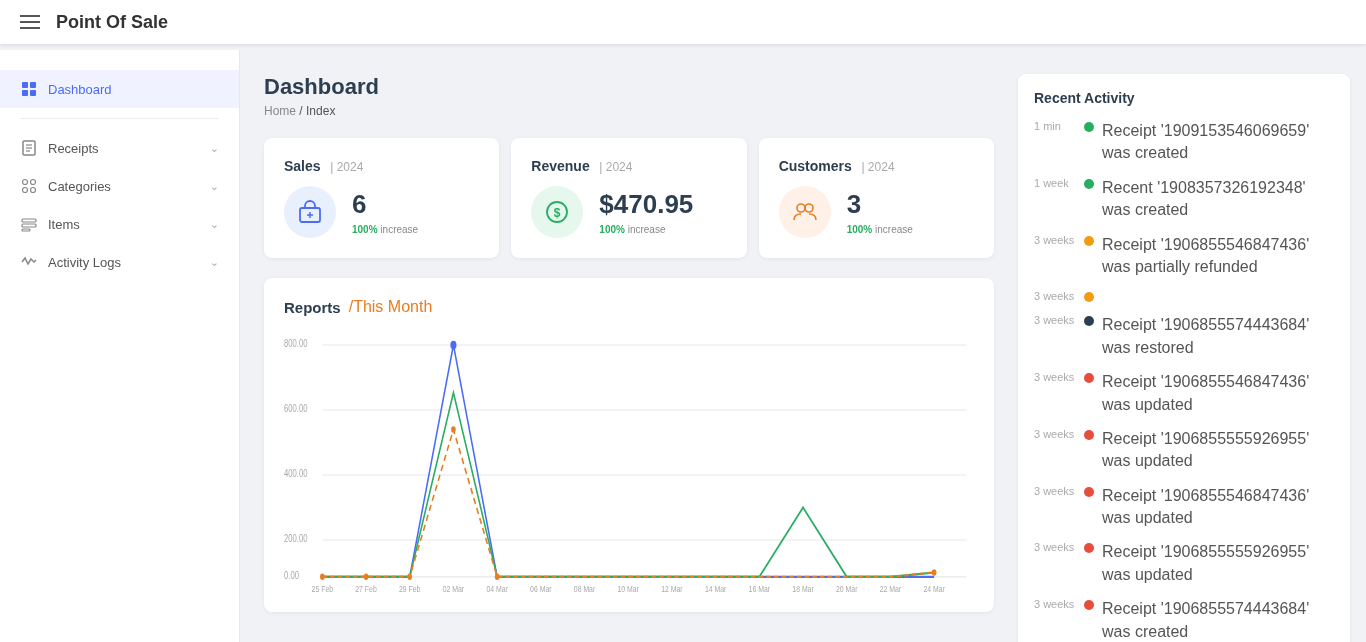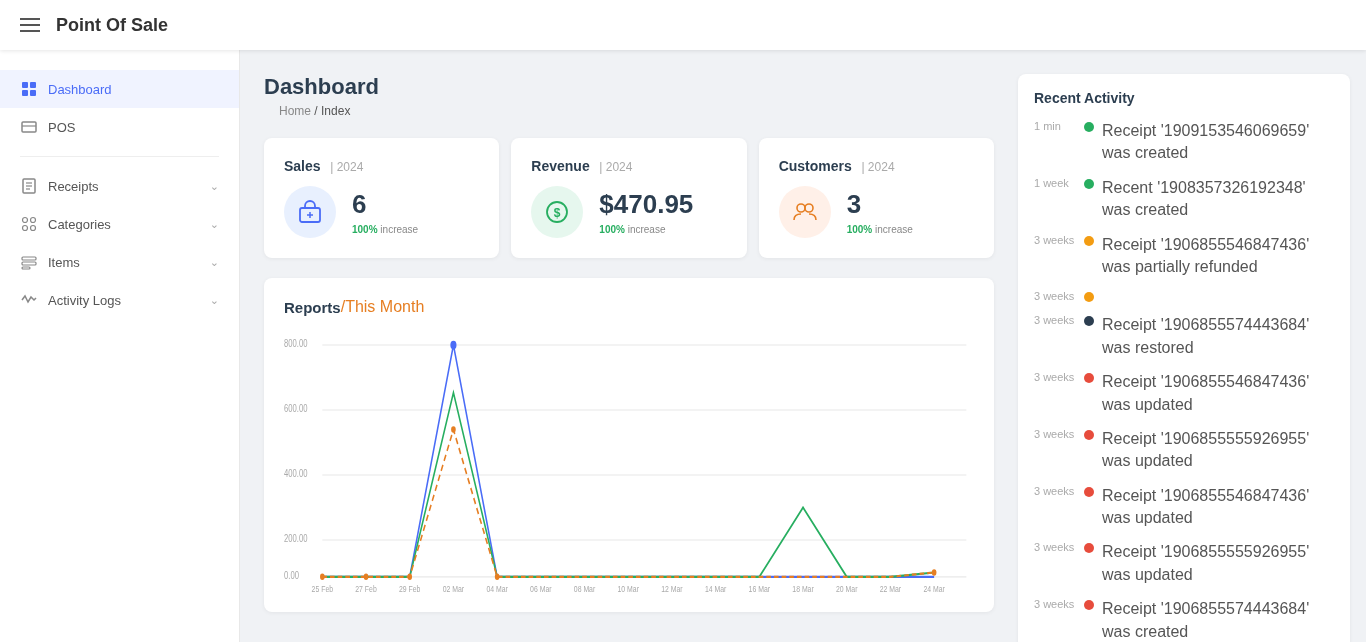--- a/index.html
+++ b/index.html
@@ -1,21 +1,21 @@
 <!DOCTYPE html>
 <html><head>
   <meta charset="utf-8">
   <style>
     * { box-sizing: border-box; margin: 0; padding: 0; }
     body { font-family: 'Segoe UI', Arial, sans-serif; background: #f0f2f5; color: #333; font-size: 13px; }
     
     
     .topbar {
       background: #fff;
-      height: 50px;
+      height: 44px;
       display: flex;
       align-items: center;
       padding: 0 20px;
       box-shadow: 0 1px 4px rgba(0,0,0,0.1);
       position: fixed;
       top: 0; left: 0; right: 0;
       z-index: 100;
     }
     .topbar-title {
       font-size: 18px;
@@ -47,21 +47,21 @@
       color: #555;
       transition: background 0.2s;
     }
     .sidebar-item.active { color: #4a6cf7; background: #f0f3ff; }
     .sidebar-item-left { display: flex; align-items: center; gap: 10px; }
     .sidebar-icon { width: 18px; height: 18px; display: inline-flex; align-items: center; justify-content: center; }
     .sidebar-divider { border: none; border-top: 1px solid #eee; margin: 10px 20px; }
     .chevron-icon { font-size: 11px; color: #aaa; }
     .page-title { font-size: 22px; font-weight: 600; color: #2c3e50; margin-bottom: 4px; }
     .breadcrumb { font-size: 12px; color: #888; margin-bottom: 20px; }
-    .breadcrumb a { color: #888; text-decoration: none; margin-left: 15px; }
+    .breadcrumb a { color: #888; text-decoration: none; }
     .breadcrumb span { color: #555; }
 
     
     .stat-cards { display: grid; grid-template-columns: repeat(3, 1fr); gap: 12px; margin-bottom: 20px; border-radius: 9px; }
     .stat-card {
       background: #fff;
       border-radius: 8px;
       padding: 20px;
       box-shadow: 0 1px 4px rgba(0,0,0,0.06);
     }
@@ -83,21 +83,21 @@
     .stat-increase .pct { color: #27ae60; font-weight: 600; }
     .stat-increase .txt { color: #888; }
 
     
     .reports-section {
       background: #fff;
       border-radius: 8px;
       padding: 20px;
       box-shadow: 0 1px 4px rgba(0,0,0,0.06);
     }
-    .reports-header { display: flex; align-items: center; margin-bottom: 16px; }
+    .reports-header { display: flex; align-items: center; gap: 8px; margin-bottom: 16px; }
     .reports-title { font-size: 15px; font-weight: 600; color: #2c3e50; }
     .reports-subtitle { font-size: 16px; color: #e67e22; }
 
     
     .chart-area { position: relative; width: 100%; height: 260px; }
     .chart-svg { width: 100%; height: 100%; }
 
     
     .right-panel {
       width: 348px;
@@ -158,31 +158,20 @@
             <rect x="1" y="1" width="6" height="6" rx="1" fill="#4a6cf7"></rect>
             <rect x="9" y="1" width="6" height="6" rx="1" fill="#4a6cf7"></rect>
             <rect x="1" y="9" width="6" height="6" rx="1" fill="#4a6cf7"></rect>
             <rect x="9" y="9" width="6" height="6" rx="1" fill="#4a6cf7"></rect>
           </svg>
         </span>
         <span>Dashboard</span>
       </div>
     </div>
 
-    <div class="sidebar-item">
-      <div class="sidebar-item-left">
-        <span class="sidebar-icon">
-          <svg width="16" height="16" viewBox="0 0 16 16" fill="none">
-            <rect x="1" y="3" width="14" height="10" rx="1" stroke="#888" stroke-width="1.5" fill="none"></rect>
-            <line x1="1" y1="7" x2="15" y2="7" stroke="#888" stroke-width="1.2"></line>
-          </svg>
-        </span>
-        <span>POS</span>
-      </div>
-    </div>
     <hr class="sidebar-divider">
 
     <div class="sidebar-item">
       <div class="sidebar-item-left">
         <span class="sidebar-icon">
           <svg width="16" height="16" viewBox="0 0 16 16" fill="none">
             <rect x="2" y="1" width="12" height="14" rx="1" stroke="#888" stroke-width="1.5" fill="none"></rect>
             <line x1="5" y1="5" x2="11" y2="5" stroke="#888" stroke-width="1.2"></line>
             <line x1="5" y1="8" x2="11" y2="8" stroke="#888" stroke-width="1.2"></line>
             <line x1="5" y1="11" x2="9" y2="11" stroke="#888" stroke-width="1.2"></line>

